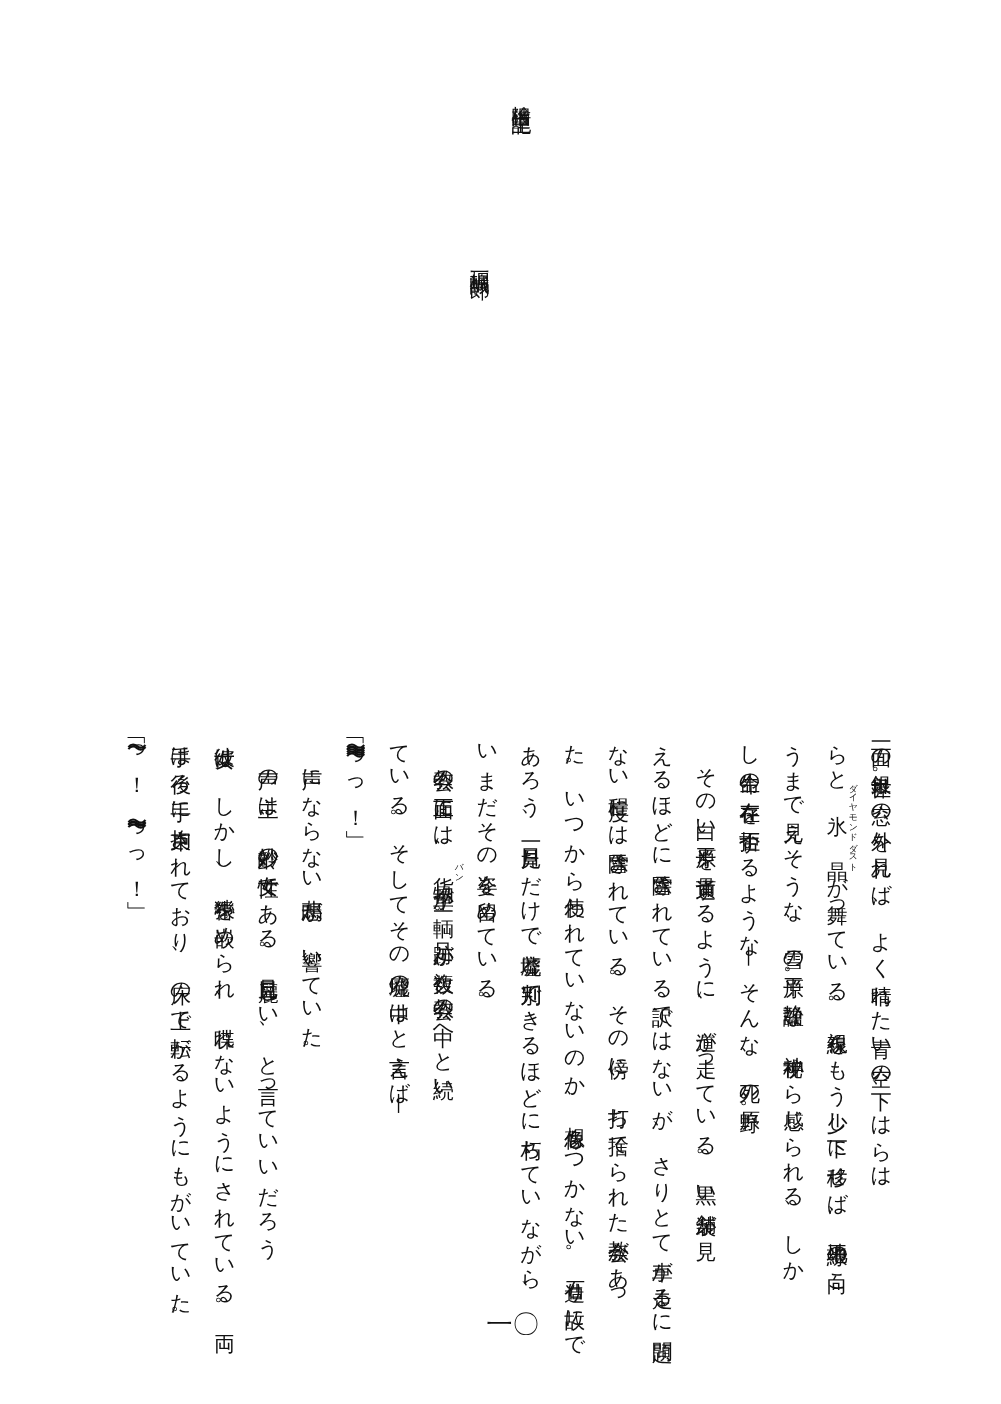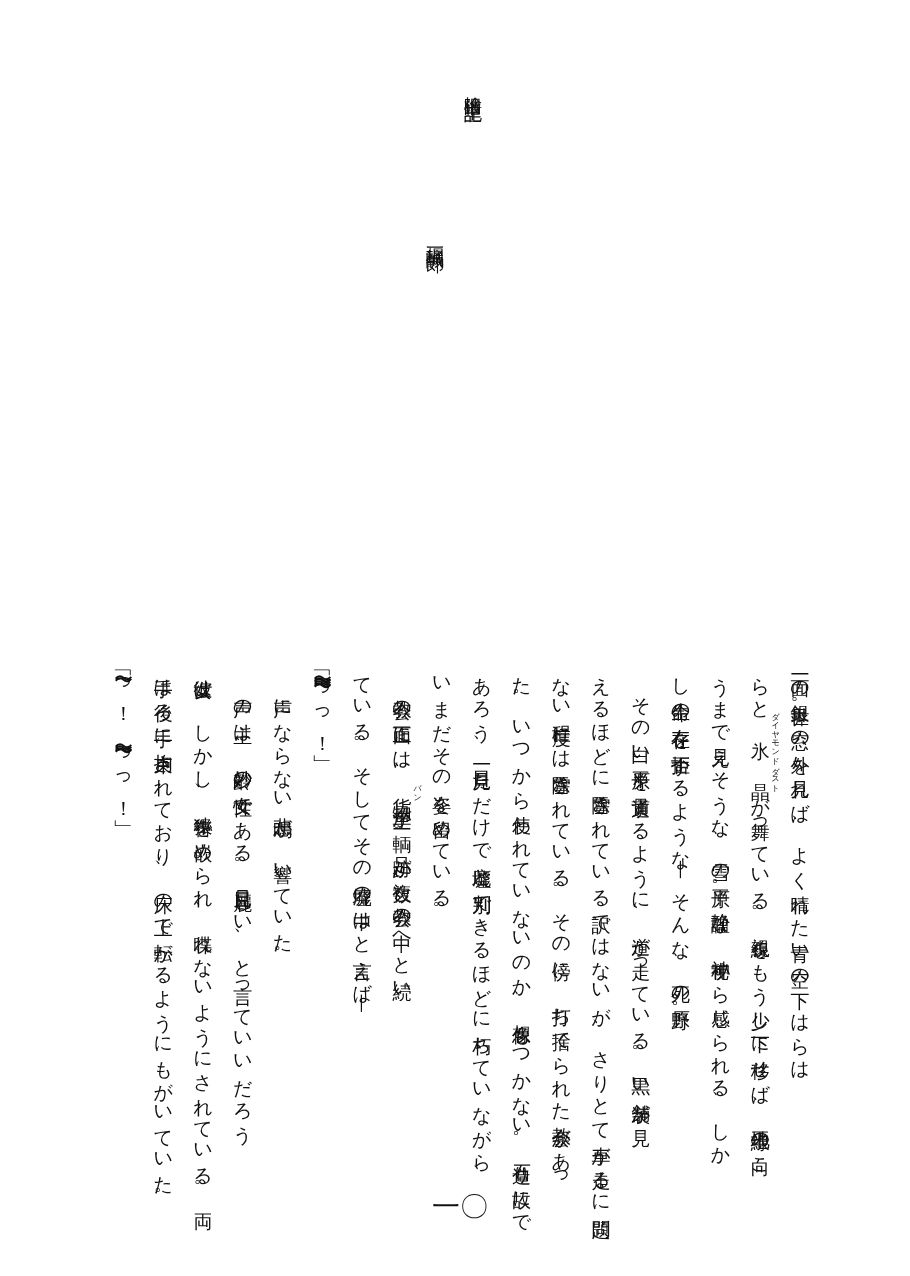--- a/index.html
+++ b/index.html
@@ -23,22 +23,22 @@
       -webkit-writing-mode: vertical-rl;
       font-family: "DejaVu Serif", "Liberation Serif", serif;
       font-size: 19px;
       line-height: 39.8px;
       letter-spacing: 1.6px;
     }
     .col { display: block; white-space: nowrap; }
     ruby { ruby-position: over; }
     rt { font-size: 8px; letter-spacing: 0; }
     .page-number {
-      position: absolute; left: 430px; top: 1188px; width: 60px; text-align: center;
-      font-family: Liberation Serif, serif; font-size: 28px;
+      position: absolute; left: 430px; top: 1188px; width: 60px; text-align: right;
+      font-family: Liberation Serif, serif; font-size: 24px;
     }
   </style>
 </head>
 <body>
 
 <div class="page">
   <div class="vert title">檜隈道中記　一</div>
   <div class="vert author">桐嶋誠一郎</div>
 
   <div class="body-text">

